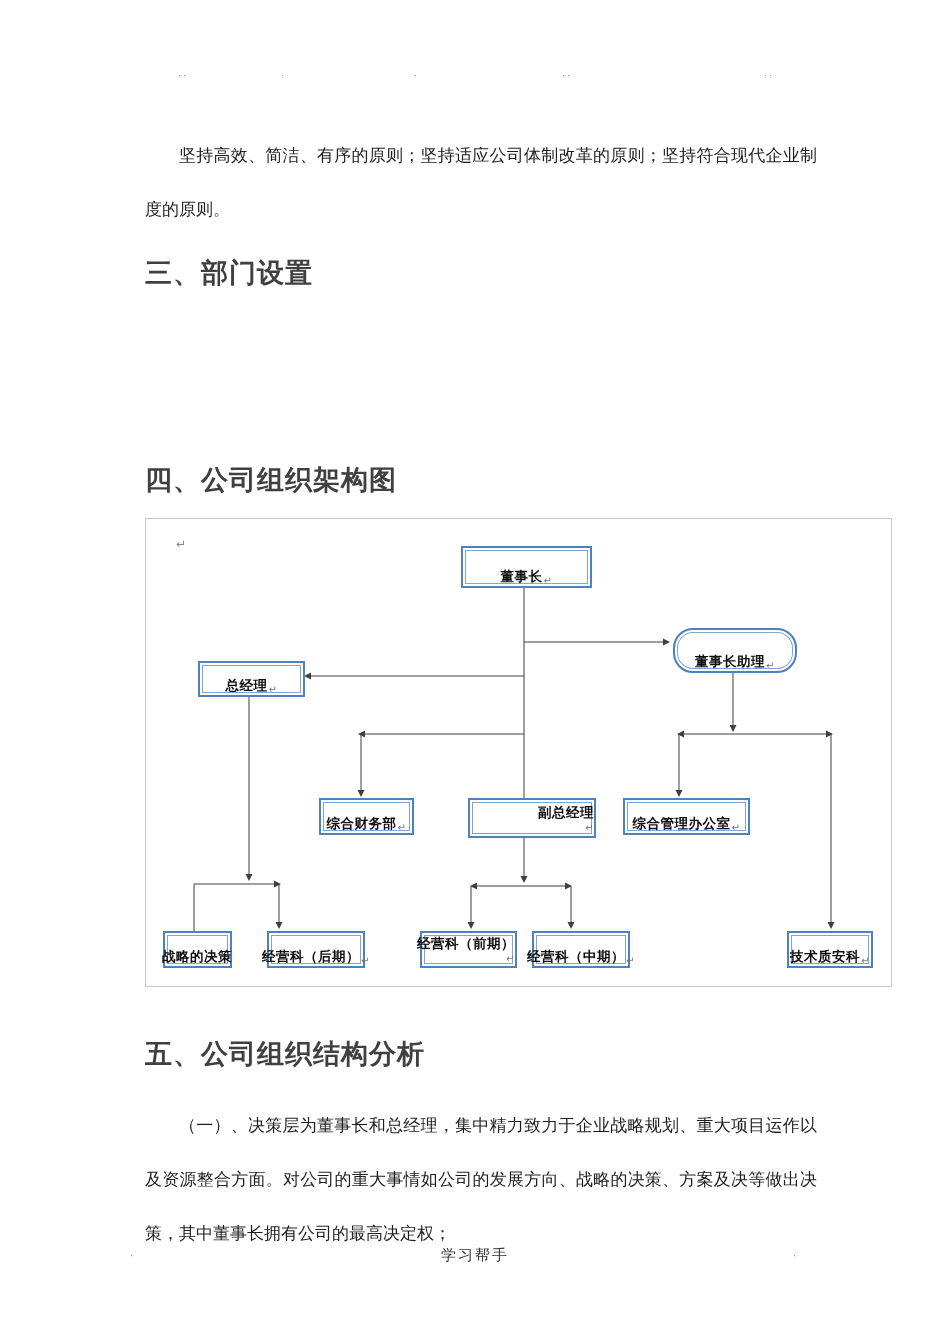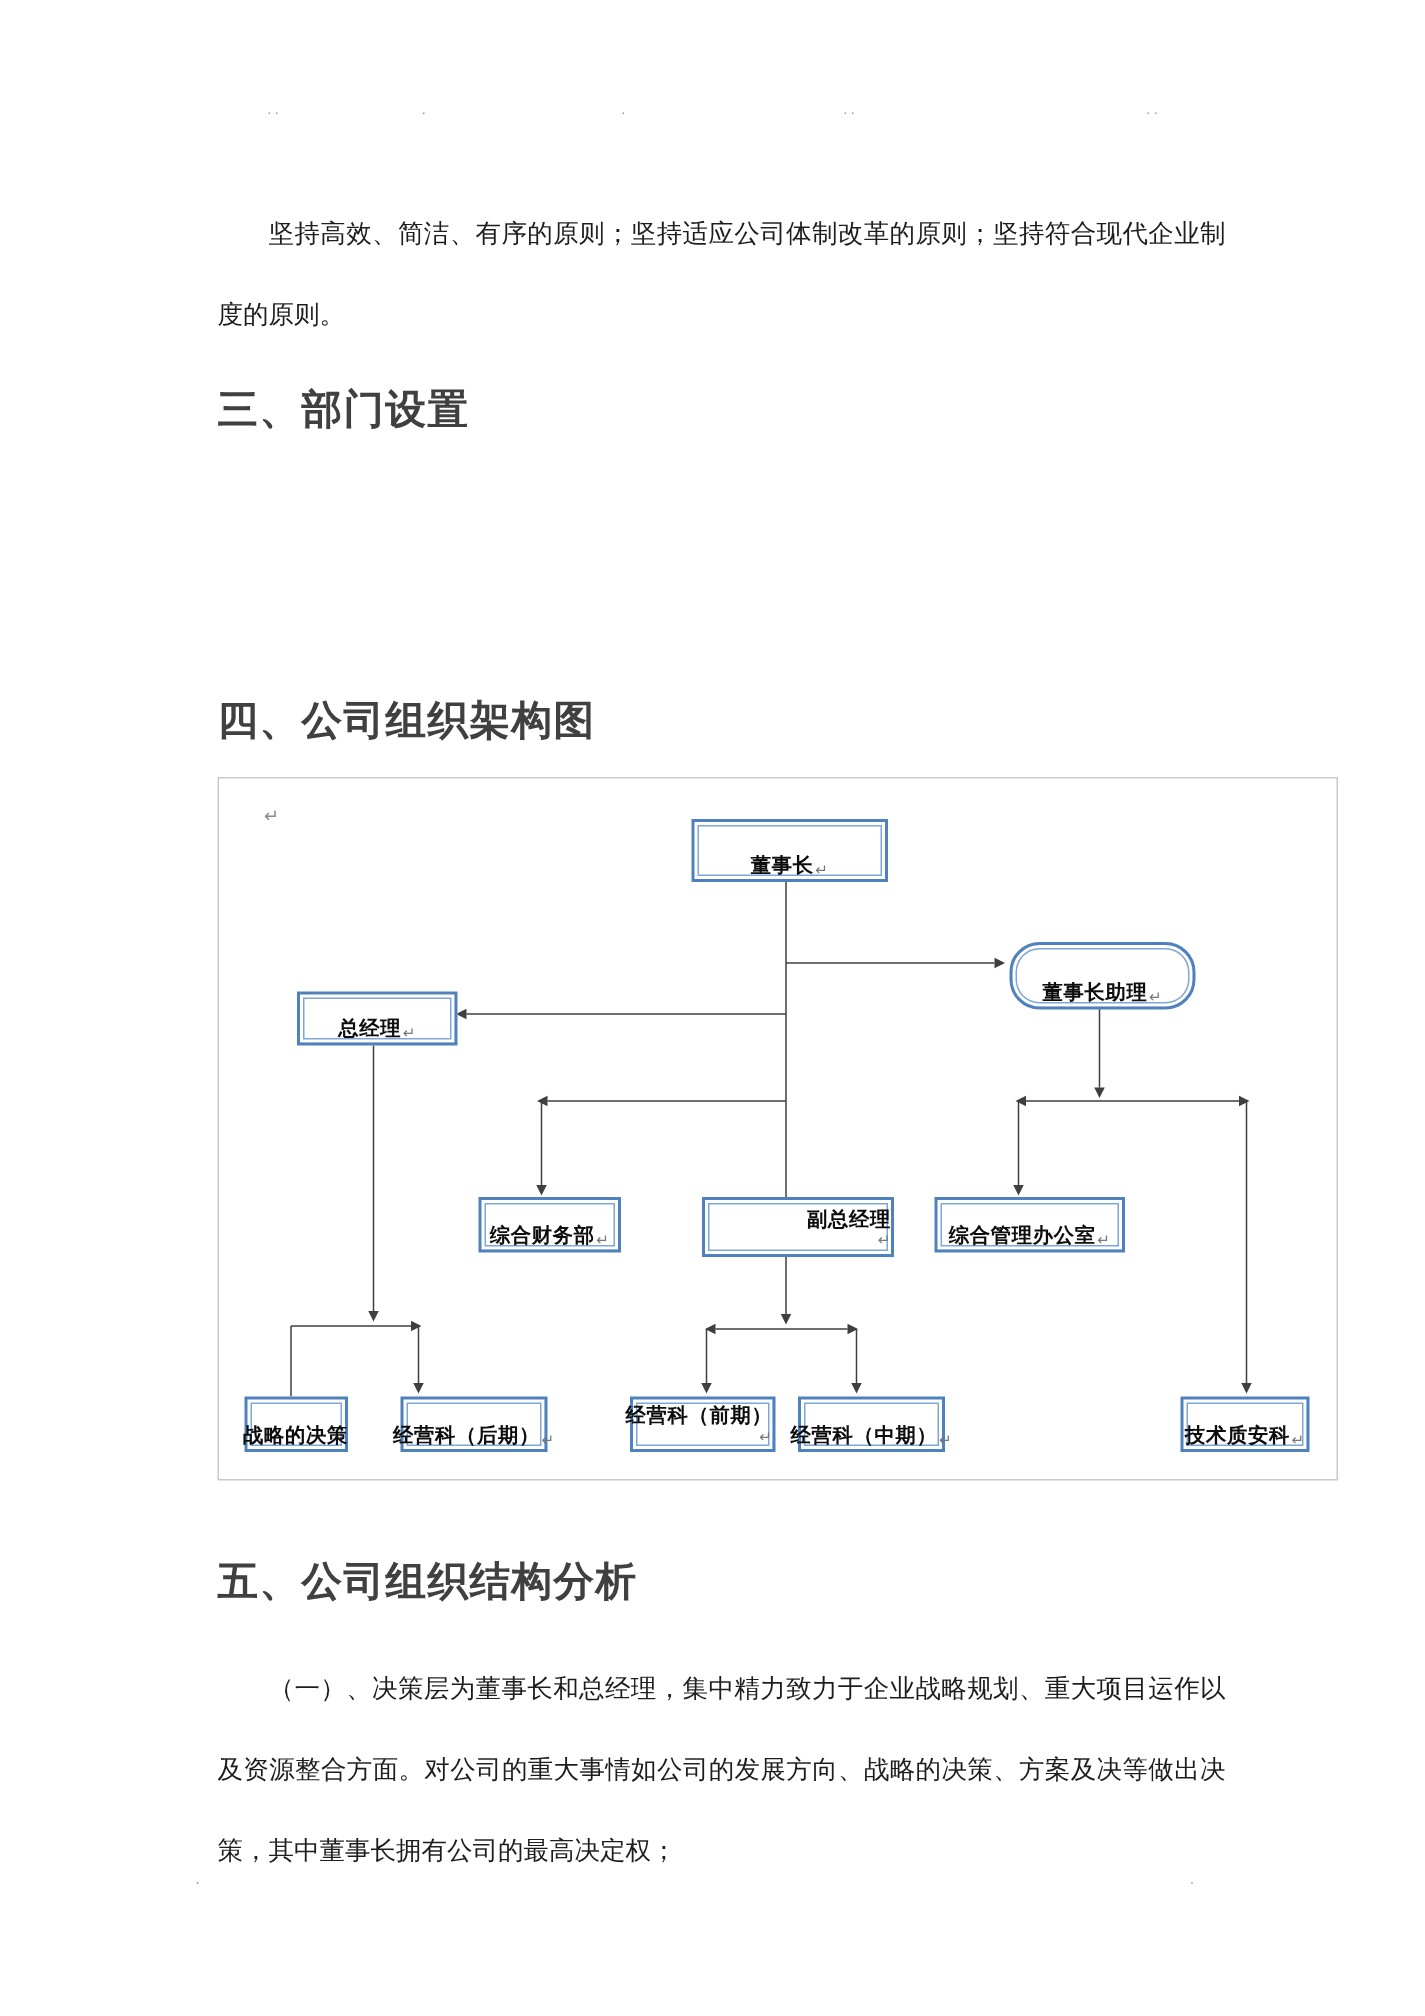--- a/index.html
+++ b/index.html
@@ -171,15 +171,16 @@
       <span>技术质安科</span>
         <span class="mark">↵</span>
     </div>
   </div>
 
   <h2 class="doc-heading" style="top:1036px">五、公司组织结构分析</h2>
 
   <p class="body-para" style="top:1082px">（一）、决策层为董事长和总经理，集中精力致力于企业战略规划、重大项目运作以及资源整合方面。对公司的重大事情如公司的发展方向、战略的决策、方案及决等做出决策，其中董事长拥有公司的最高决定权；</p>
 
   <span class="footer-dot" style="left:130px">·</span>
+  <div class="footer">学习帮手</div>
   <span class="footer-dot" style="left:793px">·</span>
 
 </div>
 
 </body></html>

